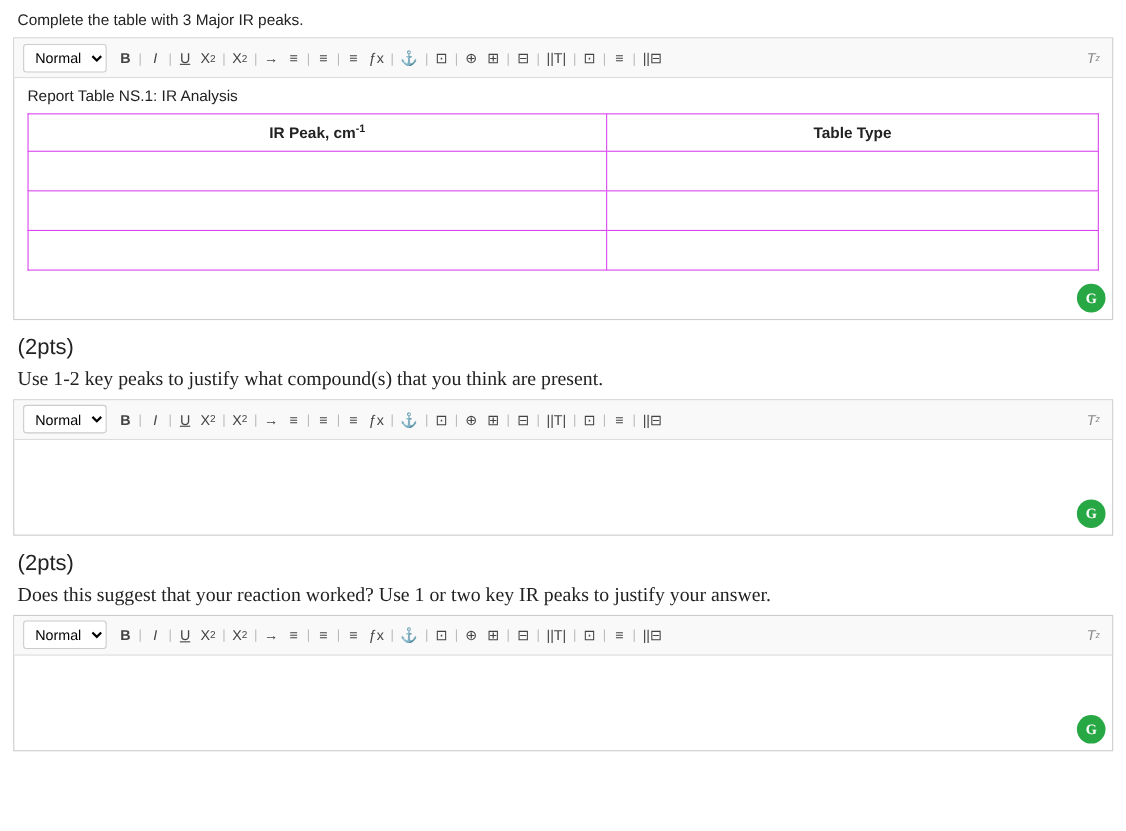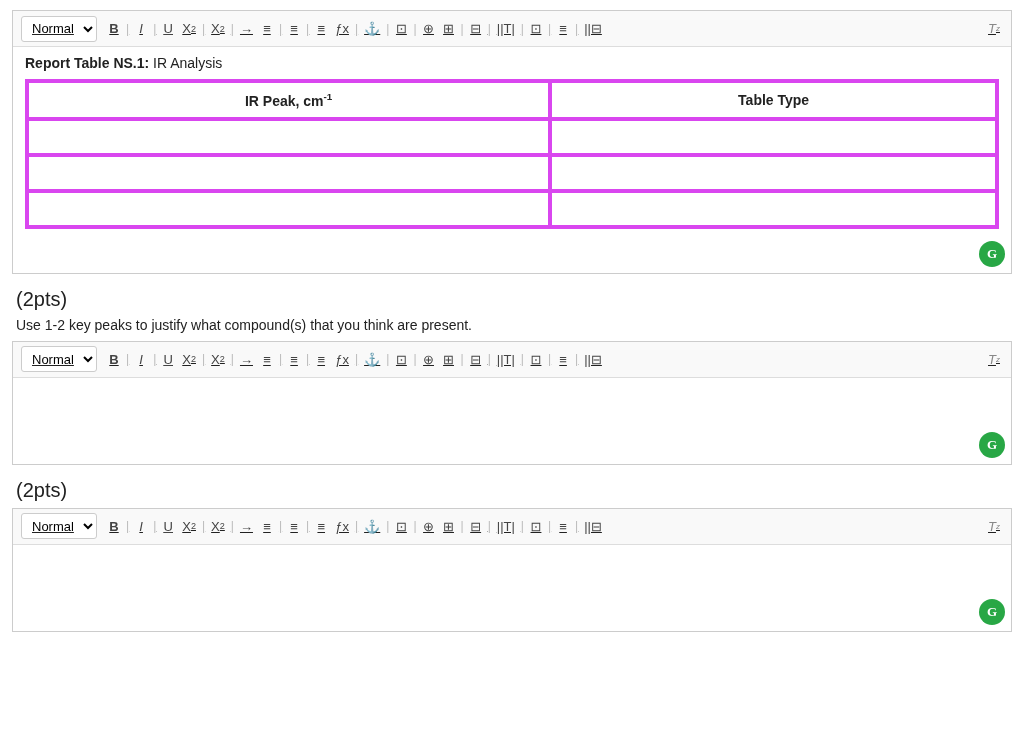--- a/index.html
+++ b/index.html
@@ -31,21 +31,20 @@
 
     .toolbar {
       display: flex;
       align-items: center;
       padding: 4px 8px;
       border-bottom: 1px solid #ddd;
       background: #f9f9f9;
       flex-wrap: wrap;
       gap: 2px;
       min-height: 36px;
-      text-decoration: underline;
     }
 
     .toolbar-select {
       border: 1px solid #ccc;
       background: #fff;
       padding: 2px 6px;
       font-size: 13px;
       border-radius: 3px;
       height: 26px;
       cursor: pointer;
@@ -94,31 +93,31 @@
     .table-wrapper {
       padding: 8px 12px;
     }
 
     .report-title {
       font-size: 14px;
       margin-bottom: 8px;
     }
 
     .report-title strong {
-      font-weight: bold;
+      font-weight: normal;
     }
 
     .report-table {
       width: 100%;
       border-collapse: collapse;
       border: 1px solid #999;
     }
 
     .report-table th, .report-table td {
-      border: 4px solid #d946ef;
+      border: 1px solid #d946ef;
       padding: 8px 10px;
       font-size: 14px;
     }
 
     .report-table th {
       font-weight: bold;
       background: #fff;
     }
 
     .report-table td {
@@ -143,39 +142,41 @@
       font-weight: bold;
       font-family: Georgia, serif;
     }
 
     .pts-text {
       font-size: 20px;
       margin: 8px 4px 6px 4px;
     }
 
     .question-text {
-      font-size: 14px;
+      font-size: 18px;
       margin-bottom: 8px;
       padding: 0 4px;
+      font-family: Liberation Serif, serif;
     }
 
     .editor-body-simple {
       position: relative;
       min-height: 50px;
       padding: 8px;
     }
 
     sup { font-size: 0.7em; vertical-align: super; }
     sub { font-size: 0.7em; vertical-align: sub; }
   </style>
 </head>
 <body>
 
 <div class="page-content">
 
+  <p class="instruction-text">Complete the table with 3 Major IR peaks.</p>
 
   <div class="editor-container">
 
     <div class="toolbar">
       <select class="toolbar-select">
         <option>Normal</option>
       </select>
 
       <div class="toolbar-group">
         <button class="toolbar-btn bold">B</button>
@@ -329,20 +330,21 @@
 
     <div class="editor-body-simple" contenteditable="true" style="">
     </div>
 
     <div style="position:relative; height: 36px;">
       <button class="grammarly-btn">G</button>
     </div>
   </div>
 
   <p class="pts-text">(2pts)</p>
+  <p class="question-text">Does this suggest that your reaction worked? Use 1 or two key IR peaks to justify your answer.</p>
 
   <div class="editor-container">
 
     <div class="toolbar">
       <select class="toolbar-select">
         <option>Normal</option>
       </select>
 
       <div class="toolbar-group">
         <button class="toolbar-btn bold">B</button>

